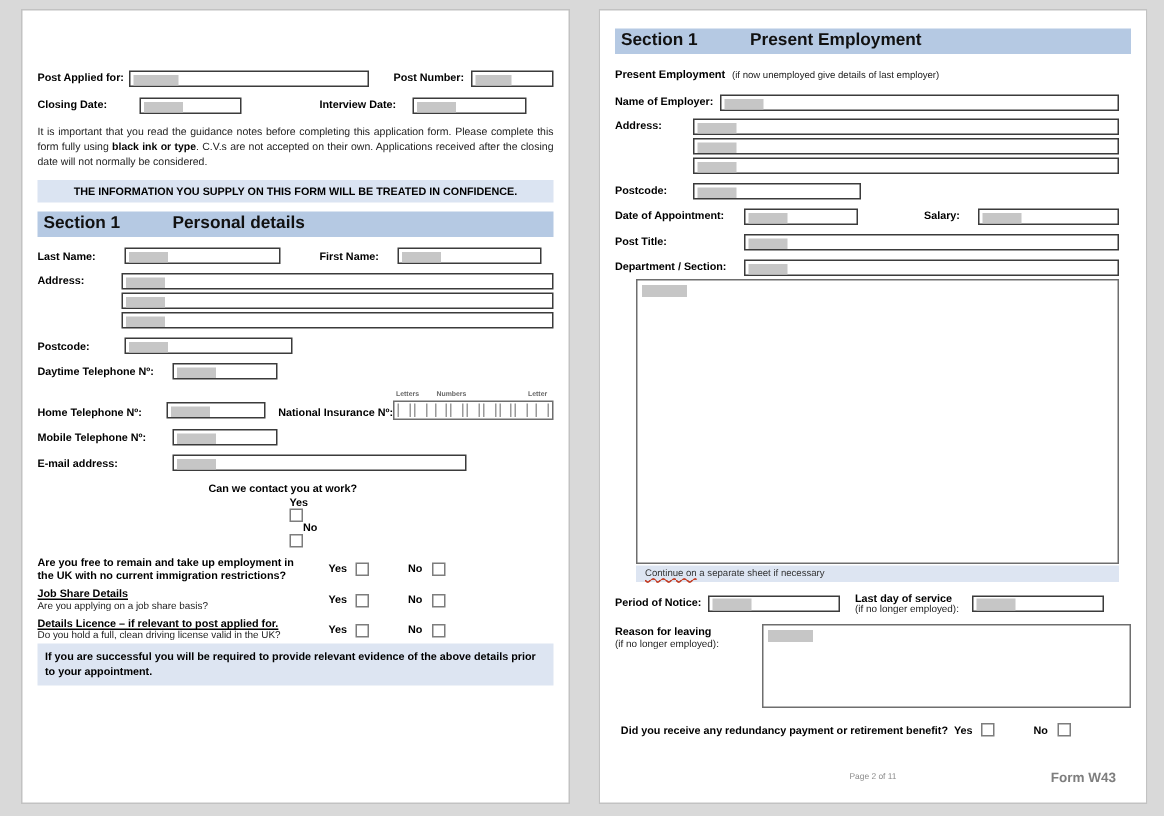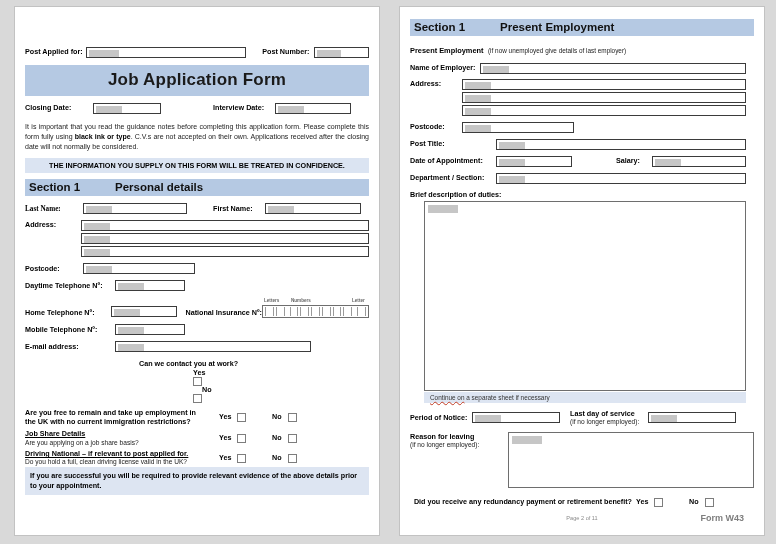--- a/index.html
+++ b/index.html
@@ -229,21 +229,20 @@
         <div class="lbl" style="width:62px;">Post Applied for:</div>
         <div class="fld" style="width:162px;">
             <span class="ghost"></span>
           </div>
         <div class="lbl" style="width:52px; margin-left:16px;">Post Number:</div>
         <div class="fld" style="width:56px;">
             <span class="ghost" style="width:24px;"></span>
           </div>
       </div>
 
-      <div class="band-title" style="margin-top:7px;">Job Application Form</div>
 
       <div class="row" style="margin-top:7px;">
         <div class="lbl" style="width:68px;">Closing Date:</div>
         <div class="fld" style="width:68px;">
             <span class="ghost" style="width:26px;"></span>
           </div>
         <div class="lbl" style="width:62px; margin-left:52px;">Interview Date:</div>
         <div class="fld" style="width:76px;">
             <span class="ghost" style="width:26px;"></span>
           </div>
@@ -252,21 +251,21 @@
       <div class="para" style="margin-top:8px;"><span>It is important that you read the guidance notes before completing this application form. Please complete this form fully using </span><b>black ink or type</b><span>. C.V.s are not accepted on their own. Applications received after the closing date will not normally be considered.</span></div>
 
       <div class="band-conf" style="margin-top:6px;">THE INFORMATION YOU SUPPLY ON THIS FORM WILL BE TREATED IN CONFIDENCE.</div>
 
       <div class="section-bar" style="margin-top:6px;">
         <div class="sec-no">Section 1</div>
         <div class="sec-name">Personal details</div>
       </div>
 
       <div class="row" style="margin-top:7px;">
-        <div class="lbl" style="width:58px;font-family:Liberation Serif, serif;">Last Name:</div>
+        <div class="lbl" style="width:58px;">Last Name:</div>
         <div class="fld" style="width:104px;">
             <span class="ghost" style="width:26px;"></span>
           </div>
         <div class="lbl" style="width:52px; margin-left:26px;">First Name:</div>
         <div class="fld" style="width:96px;">
             <span class="ghost" style="width:26px;"></span>
           </div>
       </div>
 
       <div class="row" style="margin-top:6px; align-items:flex-start;">
@@ -364,21 +363,21 @@
           <div class="lbl-sm">Are you applying on a job share basis?</div>
         </div>
         <div class="lbl" style="width:18px; margin-left:14px;">Yes</div>
         <div class="cbx"></div>
         <div class="lbl" style="width:16px; margin-left:26px;">No</div>
         <div class="cbx"></div>
       </div>
 
       <div class="row" style="margin-top:4px; align-items:center;">
         <div style="width:180px;">
-          <div class="lbl u">Driving National – if relevant to post applied for.</div>
+          <div class="lbl u">Details Licence – if relevant to post applied for.</div>
           <div class="lbl-sm">Do you hold a full, clean driving license valid in the UK?</div>
         </div>
         <div class="lbl" style="width:18px; margin-left:14px;">Yes</div>
         <div class="cbx"></div>
         <div class="lbl" style="width:16px; margin-left:26px;">No</div>
         <div class="cbx"></div>
       </div>
 
       <div class="note-box" style="margin-top:1px;">If you are successful you will be required to provide relevant evidence of the above details prior to your appointment.</div>
 
@@ -421,47 +420,44 @@
       </div>
 
       <div class="row" style="margin-top:6px;">
         <div class="lbl" style="width:52px;">Postcode:</div>
         <div class="fld" style="width:112px;">
             <span class="ghost" style="width:26px;"></span>
           </div>
       </div>
 
       <div class="row" style="margin-top:6px;">
+        <div class="lbl" style="width:86px;">Date of Appointment:</div>
+        <div class="fld" style="width:76px;">
+            <span class="ghost" style="width:26px;"></span>
+          </div>
+        <div class="lbl" style="width:36px; margin-left:44px;">Salary:</div>
+        <div class="fld" style="width:94px;">
+            <span class="ghost" style="width:26px;"></span>
+          </div>
+      </div>
+
+      <div class="row" style="margin-top:6px;">
         <div class="lbl" style="width:86px;">Post Title:</div>
         <div class="fld" style="width:250px;">
             <span class="ghost" style="width:26px;"></span>
           </div>
       </div>
 
       <div class="row" style="margin-top:6px;">
-        <div class="lbl" style="width:86px;">Date of Appointment:</div>
-        <div class="fld" style="width:76px;">
-            <span class="ghost" style="width:26px;"></span>
-          </div>
-        <div class="lbl" style="width:36px; margin-left:44px;">Salary:</div>
-        <div class="fld" style="width:94px;">
-            <span class="ghost" style="width:26px;"></span>
-          </div>
-      </div>
-
-      <div class="row" style="margin-top:6px;">
         <div class="lbl" style="width:86px;">Department / Section:</div>
         <div class="fld" style="width:250px;">
             <span class="ghost" style="width:26px;"></span>
           </div>
       </div>
 
-      <div style="margin-top:7px;">
-        <div class="lbl">Brief description of duties:</div>
-      </div>
       <div class="boxarea" style="margin-top:2px; margin-left:14px; width:322px; height:190px;">
         <span class="ghost"></span>
       </div>
 
       <div class="cont-bar" style="margin-top:1px; margin-left:14px; width:322px; box-sizing:border-box;">
         <span class="sq-underline">Continue on</span><span> a separate sheet if necessary</span>
       </div>
 
       <div class="row" style="margin-top:7px; align-items:center;">
         <div class="lbl" style="width:62px;">Period of Notice:</div>

